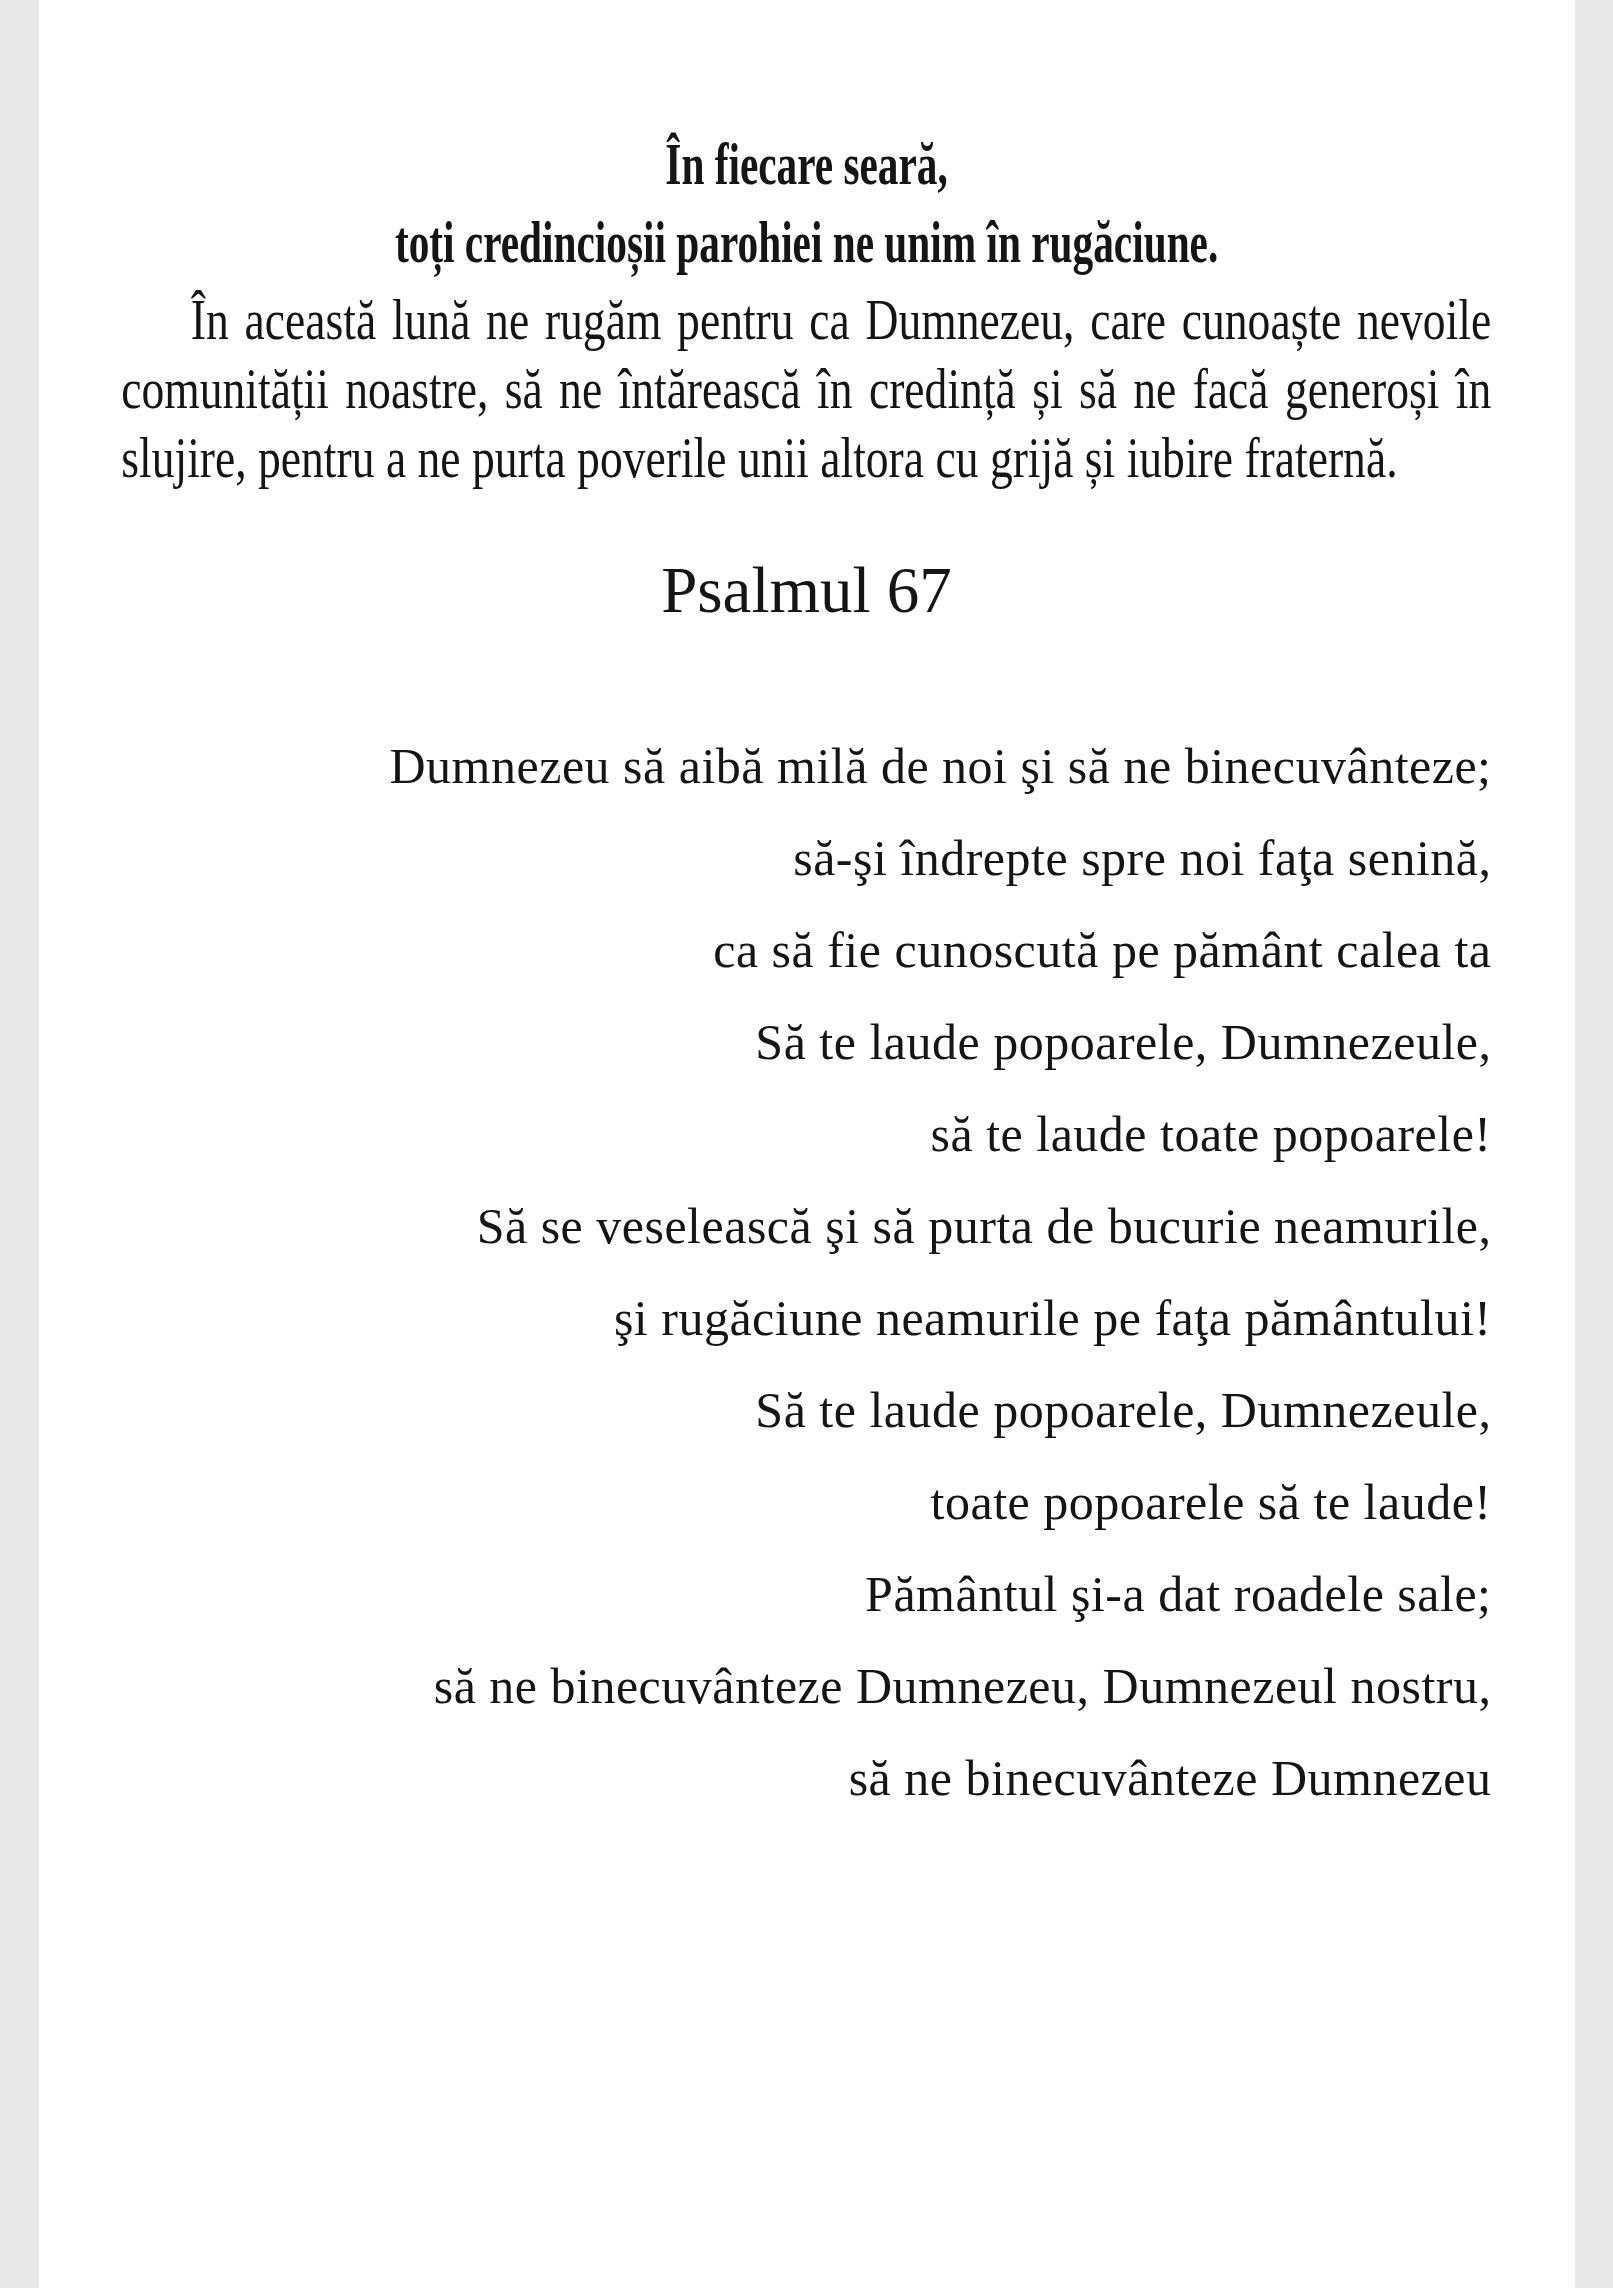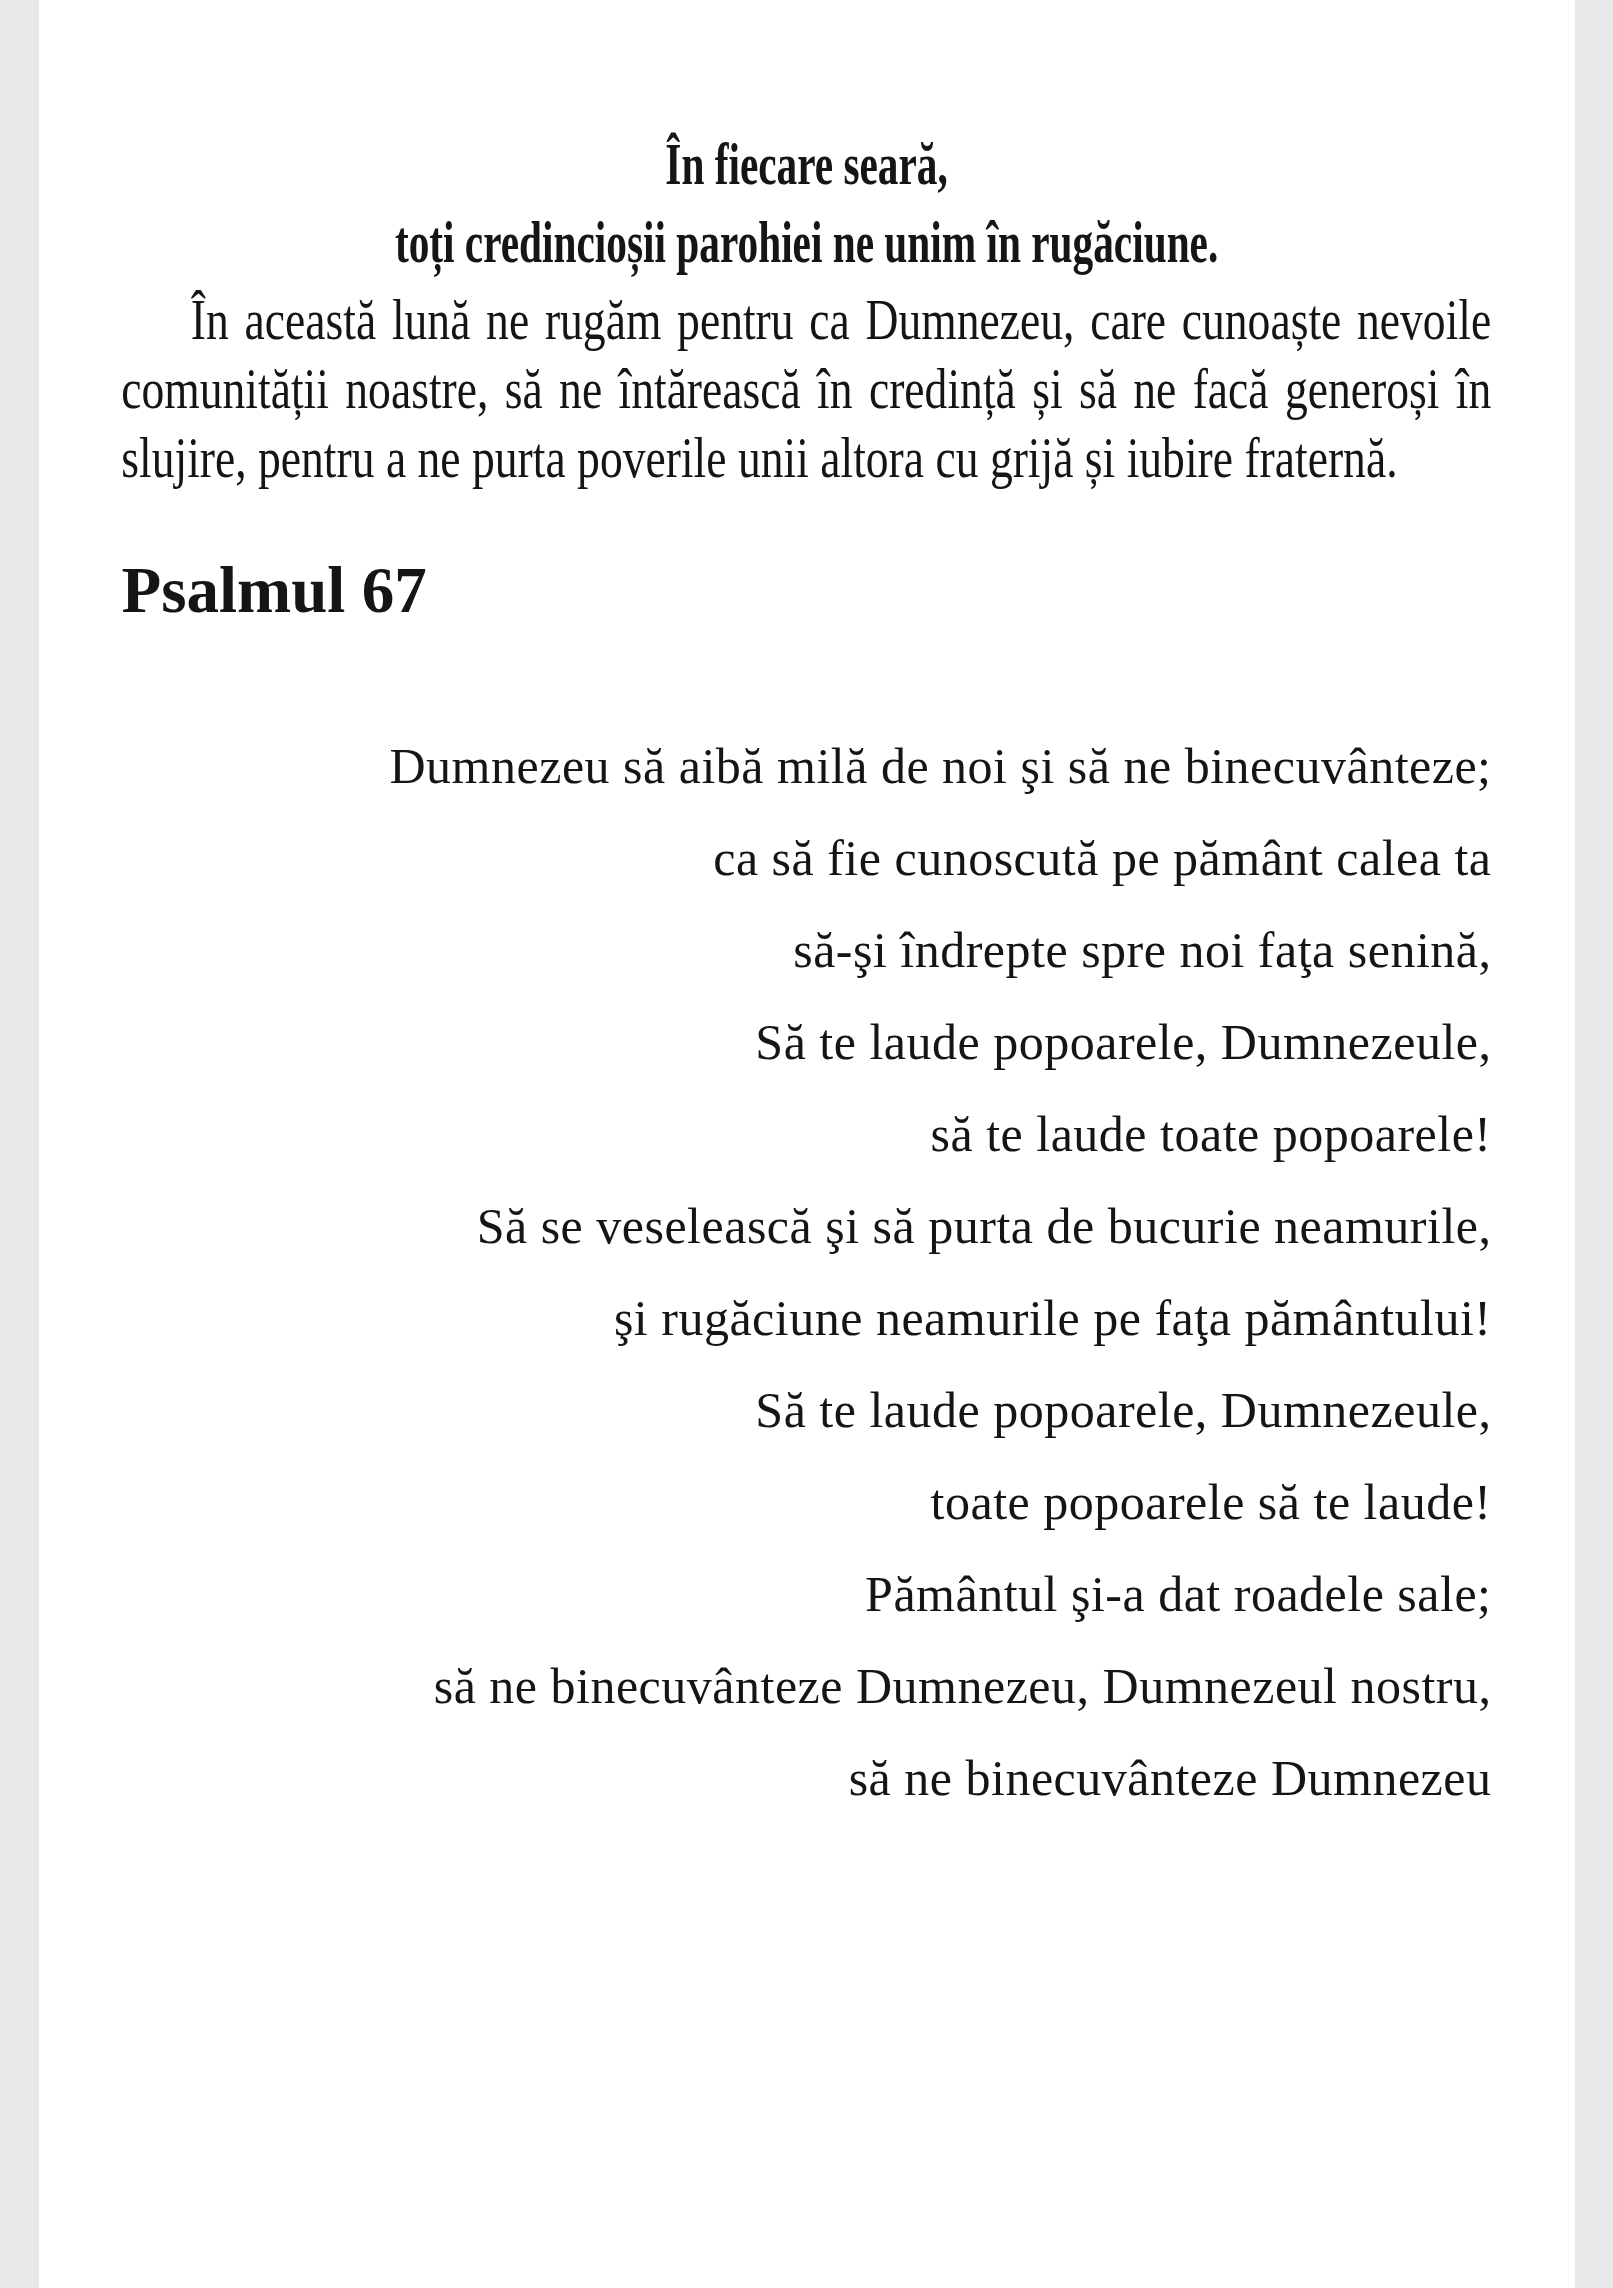--- a/index.html
+++ b/index.html
@@ -37,23 +37,24 @@
     line-height: 69px;
     text-align: justify;
     text-indent: 87px;
     width: 125%;
     margin-left: -12.5%;
     transform: scaleX(0.80);
     transform-origin: center top;
   }
   .psalm-title {
     margin-top: 37px;
-    font-weight: bold;
+    font-weight: normal;
     font-size: 65px;
     line-height: 83px;
+    text-align: center;
   }
   .psalm {
     margin-top: 88px;
   }
   .psalm-line {
     font-size: 50px;
     line-height: 92px;
     text-align: right;
     letter-spacing: 0.5px;
     white-space: nowrap;
@@ -68,22 +69,22 @@
     <div>În fiecare seară,</div>
     <div>toți credincioșii parohiei ne unim în rugăciune.</div>
   </div>
 
   <p class="intro">În această lună ne rugăm pentru ca Dumnezeu, care cunoaște nevoile comunității noastre, să ne întărească în credință și să ne facă generoși în slujire, pentru a ne purta poverile unii altora cu grijă și iubire fraternă.</p>
 
   <div class="psalm-title">Psalmul 67</div>
 
   <div class="psalm">
     <div class="psalm-line">Dumnezeu să aibă milă de noi şi să ne binecuvânteze;</div>
+    <div class="psalm-line">să-şi îndrepte spre noi faţa senină,</div>
     <div class="psalm-line">ca să fie cunoscută pe pământ calea ta</div>
-    <div class="psalm-line">să-şi îndrepte spre noi faţa senină,</div>
     <div class="psalm-line">Să te laude popoarele, Dumnezeule,</div>
     <div class="psalm-line">să te laude toate popoarele!</div>
     <div class="psalm-line">Să se veselească şi să purta de bucurie neamurile,</div>
     <div class="psalm-line">şi rugăciune neamurile pe faţa pământului!</div>
     <div class="psalm-line">Să te laude popoarele, Dumnezeule,</div>
     <div class="psalm-line">toate popoarele să te laude!</div>
     <div class="psalm-line">Pământul şi-a dat roadele sale;</div>
     <div class="psalm-line">să ne binecuvânteze Dumnezeu, Dumnezeul nostru,</div>
     <div class="psalm-line">să ne binecuvânteze Dumnezeu</div>
   </div>

